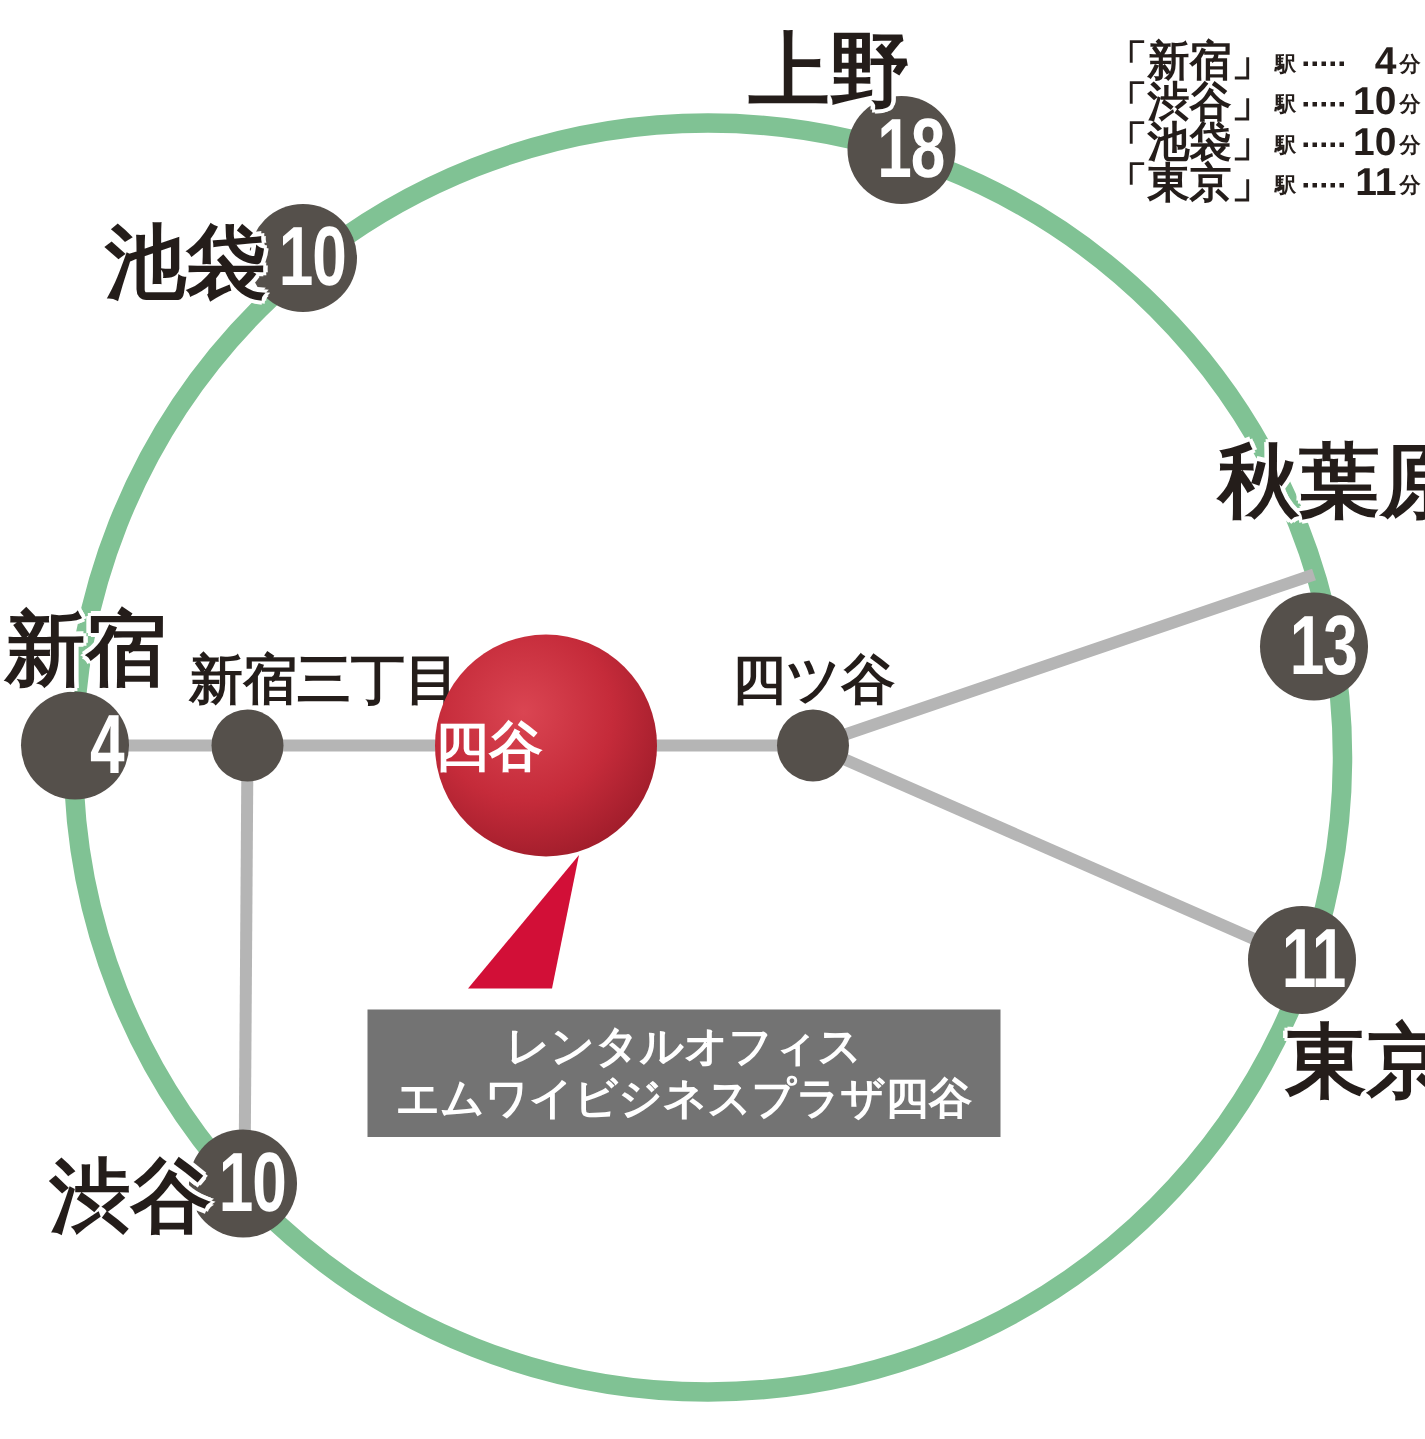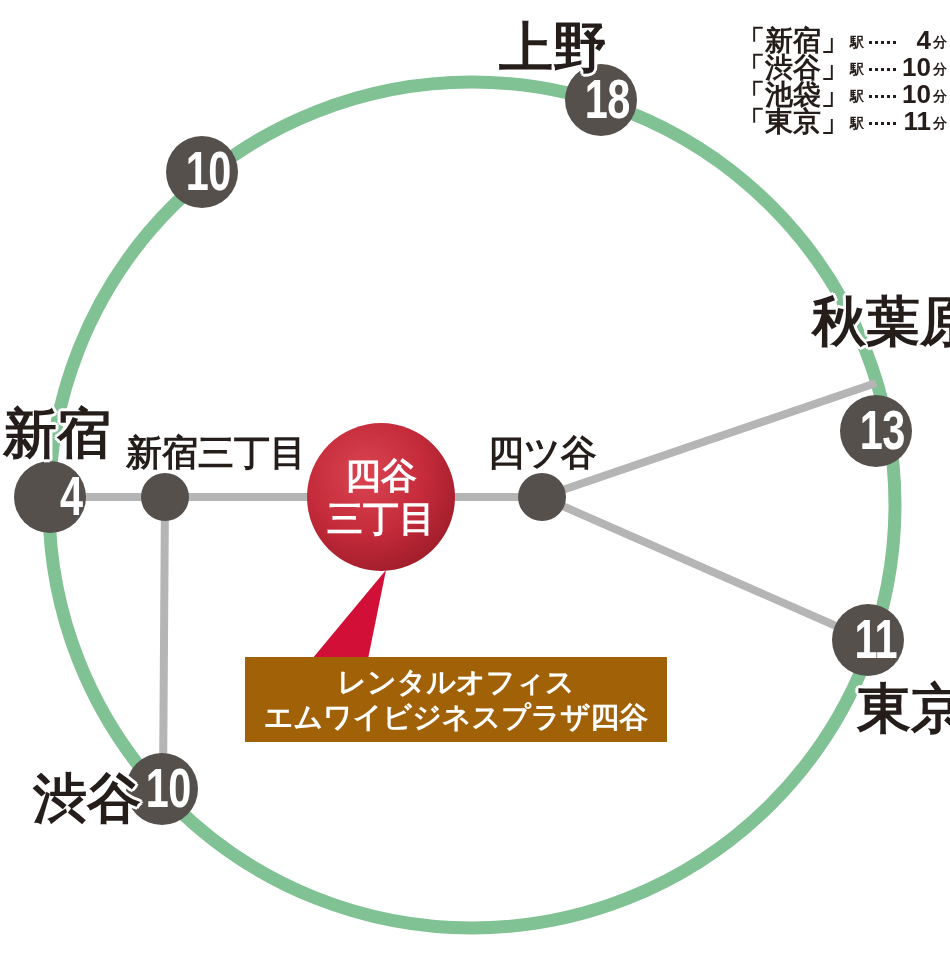--- a/index.html
+++ b/index.html
@@ -25,33 +25,33 @@
     position:absolute; width:72px; height:72px; border-radius:50%;
     background:#55504b; display:flex; align-items:center; justify-content:flex-end;
   }
   .badge .num {
     color:#fff; font-weight:700; font-size:56px; line-height:1;
     transform:scaleX(.74); letter-spacing:-1px; padding-bottom:3px;
   }
 
   
   .center-circle {
-    position:absolute; left:307px; top:423px; width:148px; height:148px;
+    position:absolute; left:290px; top:423px; width:148px; height:148px;
     border-radius:50%;
     background:radial-gradient(circle at 40% 35%, #da4552 0%, #c52b3a 45%, #9e1c2a 80%, #8d1a23 100%);
-    display:flex; flex-direction:column; align-items:center; justify-content:center;
+    display:flex; flex-direction:row; align-items:center; justify-content:space-between;
   }
   .center-circle .cline {
     color:#fff; font-weight:700; font-size:36px; line-height:43px; white-space:nowrap;
   }
 
   
   .callout {
-    position:absolute; left:245px; top:657px; width:422px; height:85px;
-    background:#a16207; display:flex; flex-direction:column;
+    position:absolute; left:245px; top:673px; width:422px; height:85px;
+    background:#737373; display:flex; flex-direction:column;
     align-items:center; justify-content:center;
   }
   .callout .co-line {
     color:#fff; font-weight:700; font-size:29px; line-height:35px; white-space:nowrap;
   }
 
   
   .legend { position:absolute; left:737px; top:27px; width:210px; }
   .legend-row {
     display:flex; align-items:center; height:27px; color:#241d1a;
@@ -91,30 +91,30 @@
     <span class="num">4</span>
   </div>
   <div class="badge" style="left:832px; top:604px;">
     <span class="num">11</span>
   </div>
   <div class="badge" style="left:126px; top:753px;">
     <span class="num">10</span>
   </div>
 
   <div class="st-label big" style="left:499px; top:19px;">上野</div>
+  <div class="st-label big" style="left:70px; top:147px;">池袋</div>
   <div class="st-label big" style="left:812px; top:293px;">秋葉原</div>
   <div class="st-label big" style="left:3px; top:405px;">新宿</div>
   <div class="st-label mid" style="left:126px; top:434px;">新宿三丁目</div>
   <div class="st-label mid" style="left:488px; top:434px;">四ツ谷</div>
   <div class="st-label big" style="left:33px; top:770px;">渋谷</div>
   <div class="st-label big" style="left:857px; top:680px;">東京</div>
 
   <div class="center-circle">
     <div class="cline">四谷</div>
-    <div class="cline">三丁目</div>
   </div>
 
   <div class="callout">
     <div class="co-line">レンタルオフィス</div>
     <div class="co-line">エムワイビジネスプラザ四谷</div>
   </div>
 
   <div class="legend">
     <div class="legend-row">
       <span class="lg-station">「新宿」</span>

